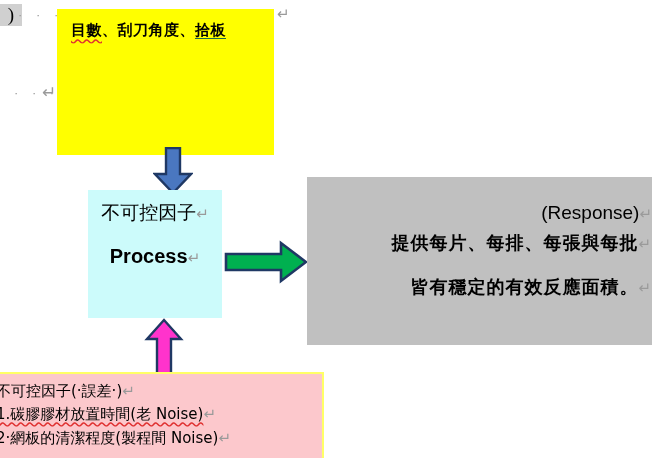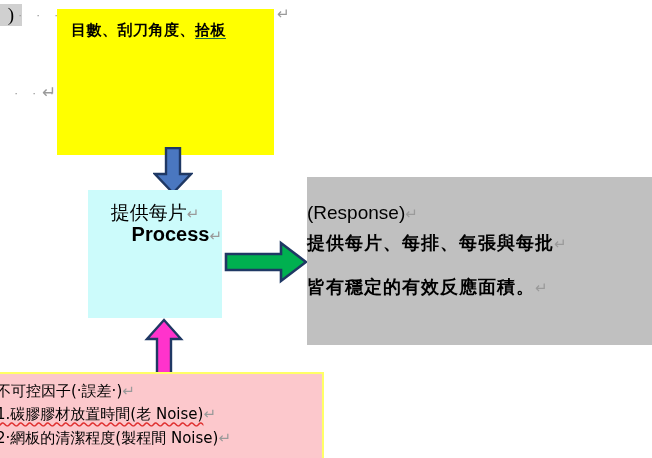--- a/index.html
+++ b/index.html
@@ -69,20 +69,21 @@
     font-family: "DejaVu Serif", serif;
     font-size: 15px;
     font-weight: 600;
     color: #000000;
     line-height: 1;
     margin-bottom: 25px;
     white-space: nowrap;
     letter-spacing: 0.5px;
   }
   .squiggle {
+    text-decoration: underline;
     text-decoration-style: wavy;
     text-decoration-color: #e03030;
     text-underline-offset: 3px;
   }
   .greenline {
     text-decoration: underline;
     text-decoration-color: #1f6b4a;
     text-underline-offset: 3px;
     text-align: center;
   }
@@ -104,26 +105,26 @@
     text-align: center;
   }
   .cyan-line1 {
     font-family: "DejaVu Serif", serif;
     font-size: 19px;
     color: #000000;
     line-height: 1.1;
     white-space: nowrap;
   }
   .cyan-line2 {
+    margin-top: 22px;
     font-family: "Liberation Sans", sans-serif;
     font-weight: bold;
     font-size: 20px;
     color: #000000;
     white-space: nowrap;
-    text-align: right;
   }
   .mark-inline {
     color: #9a9a9a;
     font-family: "Liberation Sans", sans-serif;
     font-size: 15px;
     font-weight: normal;
   }
 
   
   .arrow-right-green {
@@ -133,21 +134,21 @@
   }
 
   
   .gray-box {
     position: absolute;
     left: 307px; top: 177px;
     width: 345px; height: 168px;
     background: #c0c0c0;
     box-sizing: border-box;
     padding-top: 25px;
-    text-align: left;
+    text-align: right;
   }
   .resp-en {
     font-family: "Liberation Sans", sans-serif;
     font-size: 19px;
     color: #000000;
     line-height: 1.2;
     white-space: nowrap;
   }
   .resp-cn {
     font-family: "DejaVu Serif", serif;
@@ -210,21 +211,21 @@
     <div class="yellow-line"><span class="squiggle">目數</span><span>、刮刀角度、</span><span class="greenline">拾板</span></div>
   </div>
 
   <div class="arrow-down-blue">
     <svg width="40" height="48" viewBox="0 0 40 48">
       <polygon points="13,1 27,1 27,27 38,27 20,46 2,27 13,27" fill="#4a77c0" stroke="#1f3864" stroke-width="2.4" stroke-linejoin="miter"></polygon>
     </svg>
   </div>
 
   <div class="cyan-box">
-    <div class="cyan-line1"><span>提供每片</span><span class="mark-inline">↵</span></div>
+    <div class="cyan-line1"><span>不可控因子</span><span class="mark-inline">↵</span></div>
     <div class="cyan-line2"><span>Process</span><span class="mark-inline">↵</span></div>
   </div>
 
   <div class="arrow-right-green">
     <svg width="84" height="44" viewBox="0 0 84 44">
       <polygon points="2,14 57,14 57,3 82,22 57,41 57,30 2,30" fill="#00b050" stroke="#1f3864" stroke-width="2.6" stroke-linejoin="miter"></polygon>
     </svg>
   </div>
 
   <div class="gray-box">

